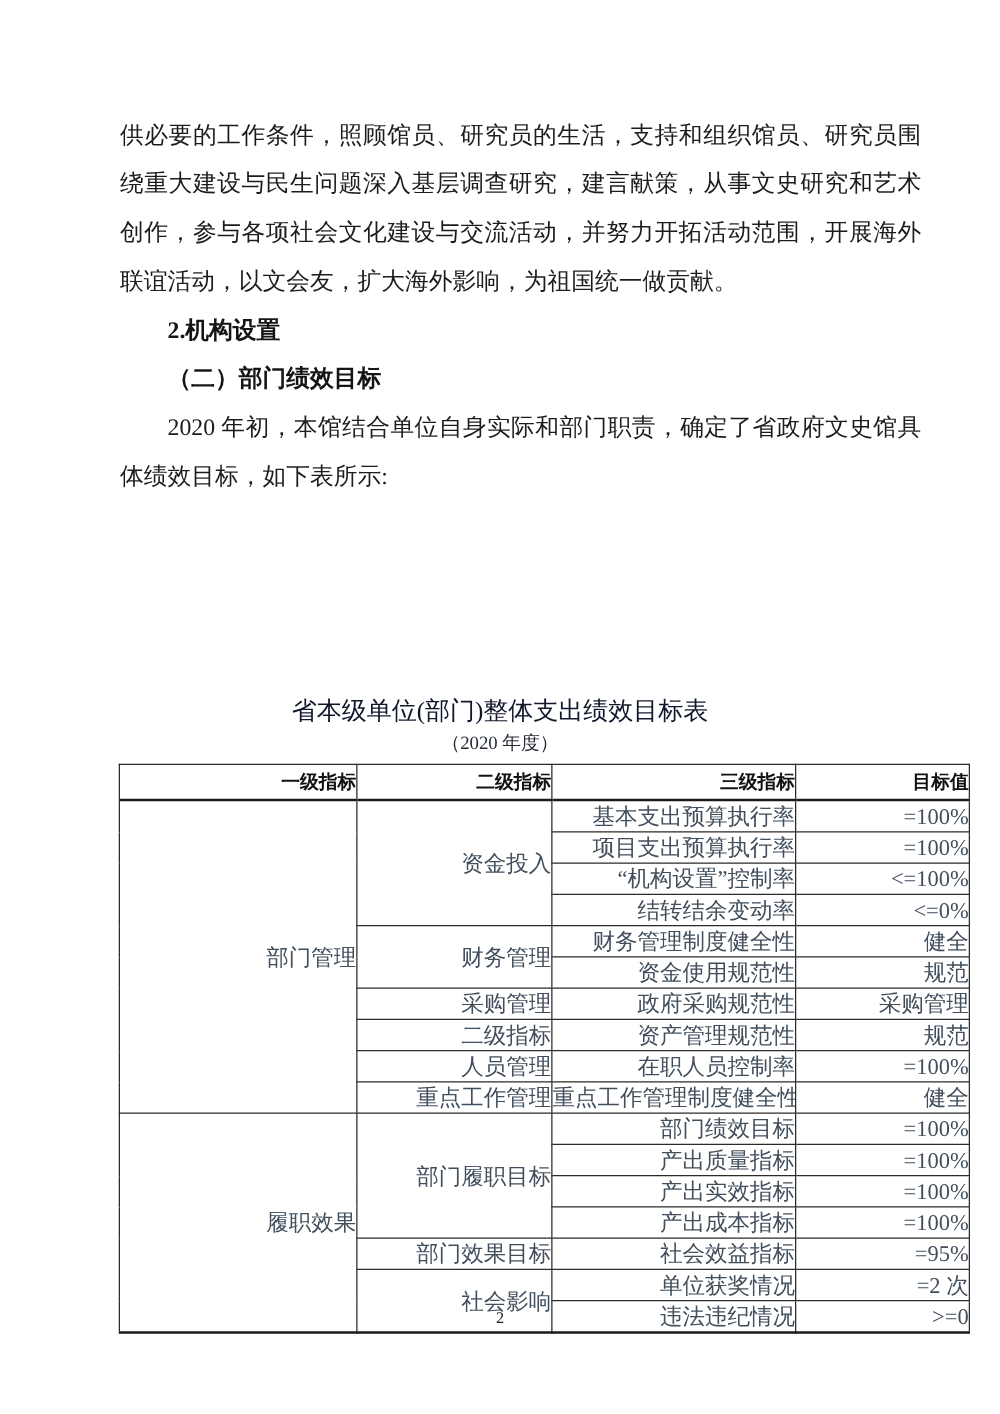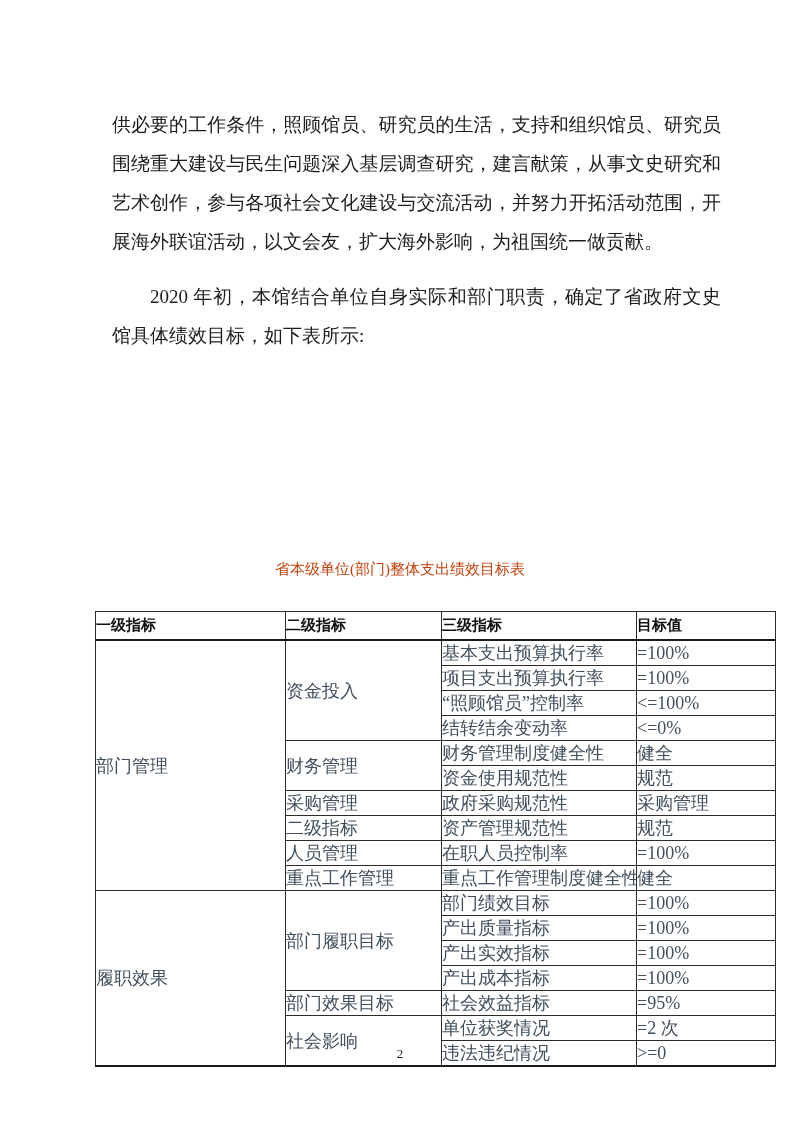--- a/index.html
+++ b/index.html
@@ -14,32 +14,32 @@
   }
   .content {
     position: absolute;
     top: 89px;
     left: 96px;
     width: 641px;
     font-size: 19px;
     line-height: 39px;
     text-align: justify;
   }
-  .content p { margin: 16px; }
+  .content p { margin: 0; }
   .indent { text-indent: 2em; }
   .heading { font-weight: 700; text-indent: 2em; color: #151515; }
   .table-title {
     position: absolute;
     top: 556px;
     left: 0;
     width: 800px;
     text-align: center;
-    font-size: 15px;
+    font-size: 20px;
     line-height: 26px;
-    color: #c2410c;
+    color: #0f172a;
   }
   .table-subtitle {
     position: absolute;
     top: 582px;
     left: 0;
     width: 800px;
     text-align: center;
     font-size: 15px;
     line-height: 26px;
     color: #232a33;
@@ -49,21 +49,21 @@
     top: 611px;
     left: 95px;
     width: 680px;
     border-collapse: collapse;
     table-layout: fixed;
     border: 1px solid #262626;
     border-bottom: 2px solid #1a1a1a;
   }
   table.goals th, table.goals td {
     border: 1px solid #2b2b2b;
-    text-align: left;
+    text-align: right;
     vertical-align: middle;
     padding: 0;
     overflow: hidden;
     white-space: nowrap;
   }
   table.goals th {
     height: 27px;
     font-size: 15px;
     font-weight: 700;
     color: #111111;
@@ -85,24 +85,27 @@
     color: #222222;
   }
 </style>
 </head>
 <body>
 
 <div class="page">
 
   <div class="content">
     <p>供必要的工作条件，照顾馆员、研究员的生活，支持和组织馆员、研究员围绕重大建设与民生问题深入基层调查研究，建言献策，从事文史研究和艺术创作，参与各项社会文化建设与交流活动，并努力开拓活动范围，开展海外联谊活动，以文会友，扩大海外影响，为祖国统一做贡献。</p>
+    <p class="heading">2.机构设置</p>
+    <p class="heading">（二）部门绩效目标</p>
     <p class="indent">2020 年初，本馆结合单位自身实际和部门职责，确定了省政府文史馆具体绩效目标，如下表所示:</p>
   </div>
 
   <div class="table-title">省本级单位(部门)整体支出绩效目标表</div>
+  <div class="table-subtitle">（2020 年度）</div>
 
   <table class="goals">
     <colgroup>
       <col style="width:190px">
         <col style="width:156px">
         <col style="width:195px">
         <col style="width:139px">
     </colgroup>
     <thead>
       <tr>
@@ -117,21 +120,21 @@
         <td rowspan="10">部门管理</td>
         <td rowspan="4">资金投入</td>
         <td>基本支出预算执行率</td>
         <td>=100%</td>
       </tr>
       <tr>
         <td>项目支出预算执行率</td>
         <td>=100%</td>
       </tr>
       <tr>
-        <td class="thick">“照顾馆员”控制率</td>
+        <td class="thick">“机构设置”控制率</td>
         <td class="thick">&lt;=100%</td>
       </tr>
       <tr>
         <td>结转结余变动率</td>
         <td>&lt;=0%</td>
       </tr>
       <tr>
         <td rowspan="2" class="thick">财务管理</td>
         <td>财务管理制度健全性</td>
         <td>健全</td>

